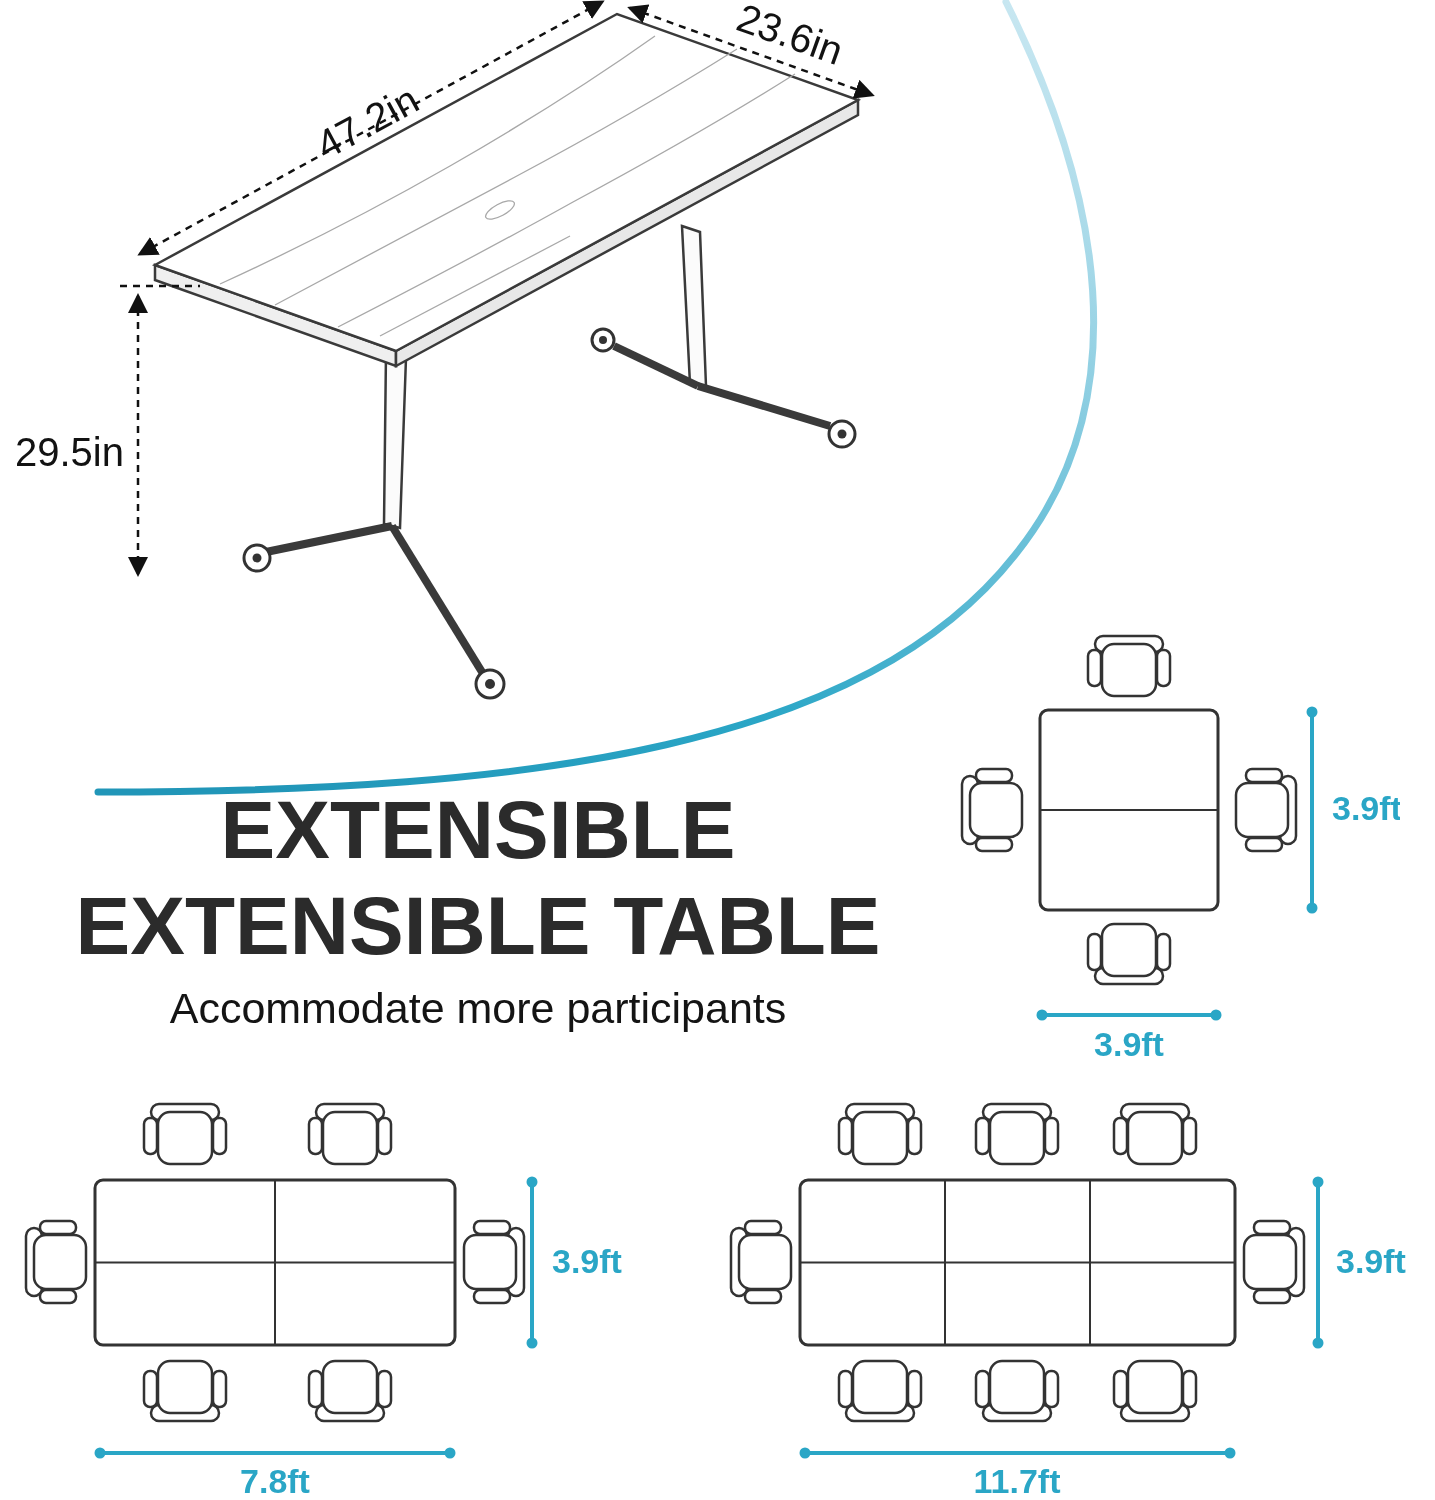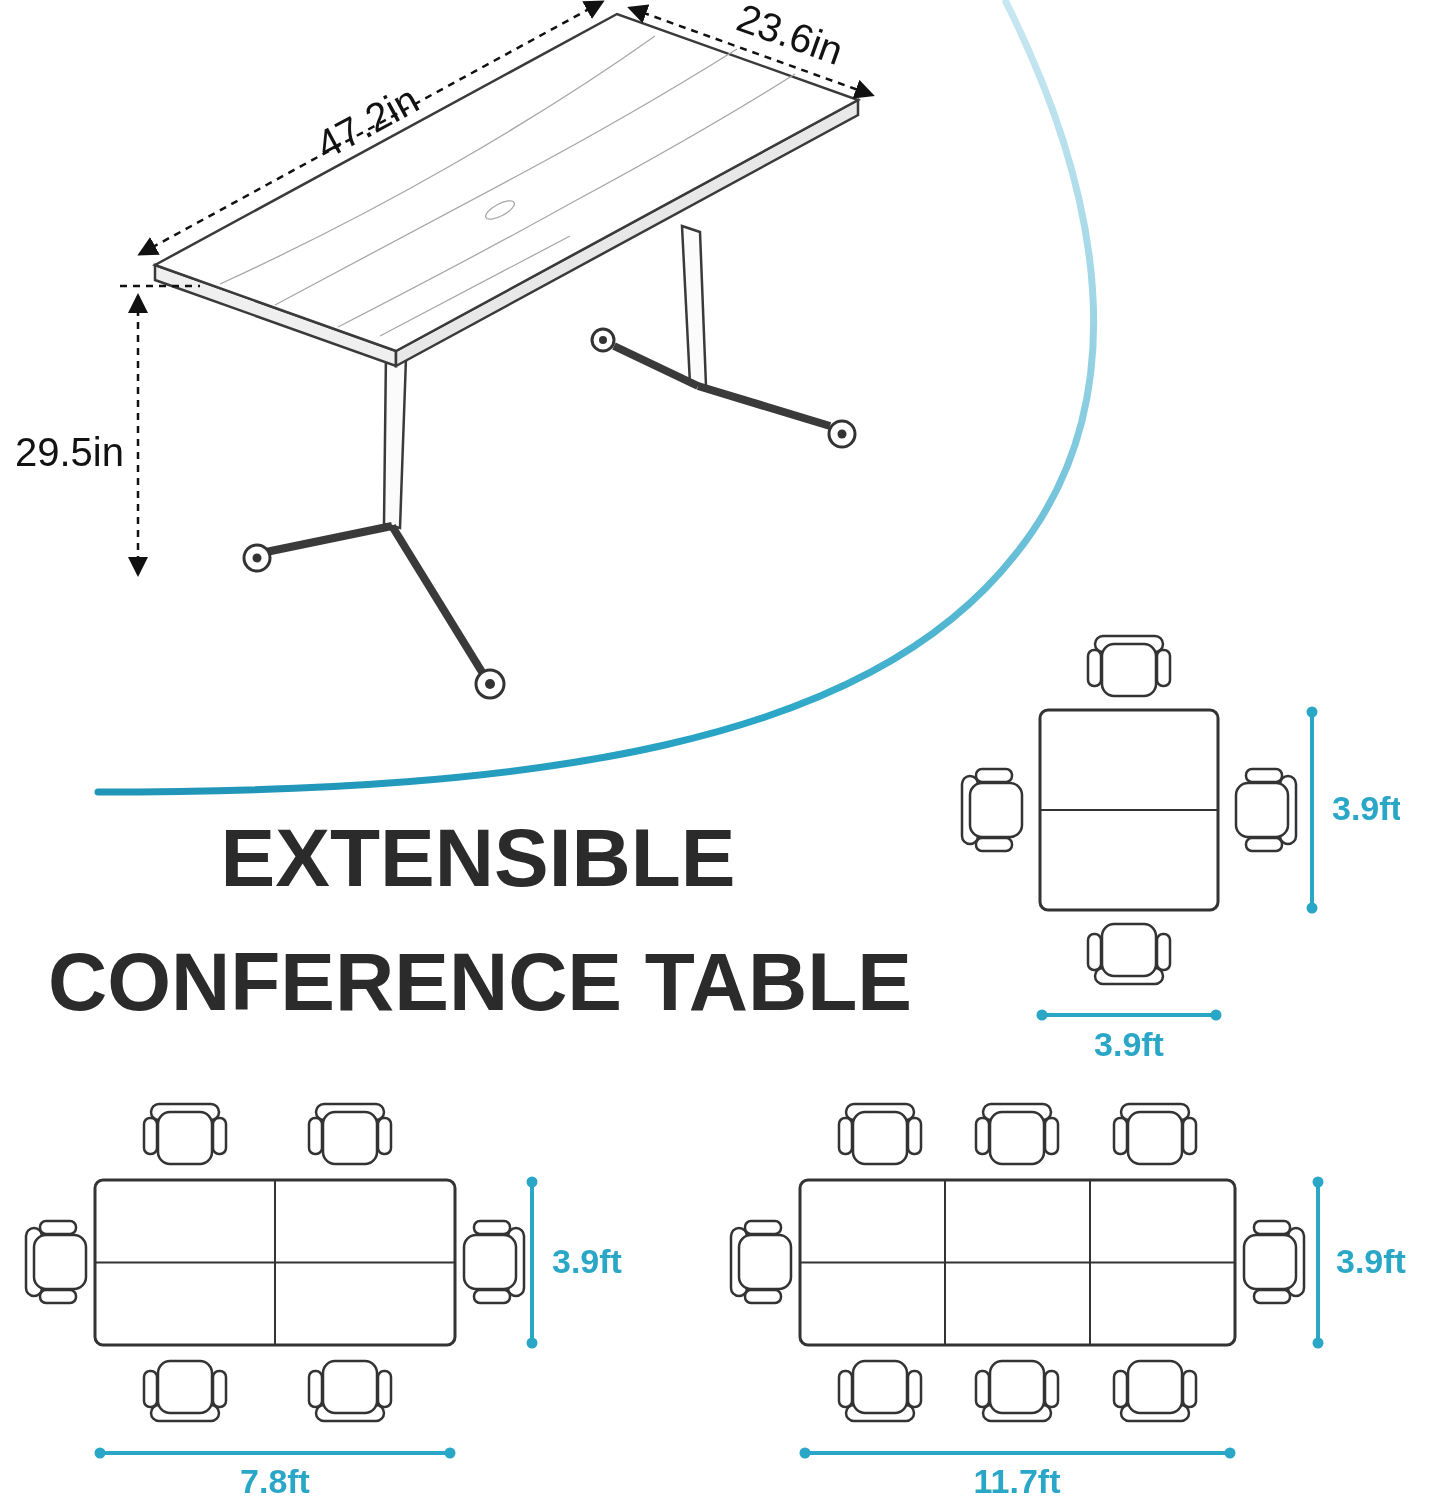--- a/index.html
+++ b/index.html
@@ -11,21 +11,21 @@
   .abs{position:absolute;}
   .dim-label{
     font-size:40px;color:#121212;text-align:center;white-space:nowrap;
   }
   .rot-len{transform:rotate(-28.5deg);}
   .rot-dep{transform:rotate(19.6deg);}
   .heading-block{
     position:absolute;left:48px;top:782px;width:860px;text-align:center;
   }
   .title-line{
-    font-size:82px;font-weight:800;line-height:1.17;color:#2b2b2b;letter-spacing:0px;white-space:nowrap;margin-top:28px;
+    font-size:82px;font-weight:800;line-height:1.17;color:#2b2b2b;letter-spacing:0px;white-space:nowrap;
   }
   .subtitle{
     font-size:43px;font-weight:400;color:#141414;margin-top:10px;white-space:nowrap;
   }
   .ft-label{
     font-weight:bold;fill:#2aa6c6;font-size:34px;font-family:"Liberation Sans",sans-serif;
   }
   .chair rect{fill:#ffffff;stroke:#333333;stroke-width:2.5;}
   .tbl{fill:#ffffff;stroke:#333333;stroke-width:3;}
   .tbl-div{stroke:#333333;stroke-width:2;}
@@ -101,21 +101,22 @@
       <line class="dash" x1="68" y1="296" x2="68" y2="574" marker-start="url(#arrowhead)" marker-end="url(#arrowhead)"></line>
     </g>
   </svg>
 
   <div class="abs dim-label rot-len" style="left:275px;top:100px;width:185px;">47.2in</div>
   <div class="abs dim-label rot-dep" style="left:705px;top:12px;width:170px;">23.6in</div>
   <div class="abs dim-label" style="left:2px;top:430px;width:135px;">29.5in</div>
 
   <div class="heading-block">
     <div class="title-line">EXTENSIBLE</div>
-    <div class="title-line">CONFERENCE TABLE</div>
+    <div class="title-line">EXTENSIBLE TABLE</div>
+    <div class="subtitle">Accommodate more participants</div>
   </div>
 
   <svg class="abs" style="left:930px;top:620px;" width="470" height="440" viewBox="0 0 470 440">
     <defs>
       <g id="chair-sq" class="chair">
         <rect x="-34" y="-34" width="68" height="16" rx="8"></rect>
         <rect x="-41" y="-20" width="13" height="36" rx="6"></rect>
         <rect x="28" y="-20" width="13" height="36" rx="6"></rect>
         <rect x="-27" y="-26" width="54" height="52" rx="12"></rect>
       </g>

